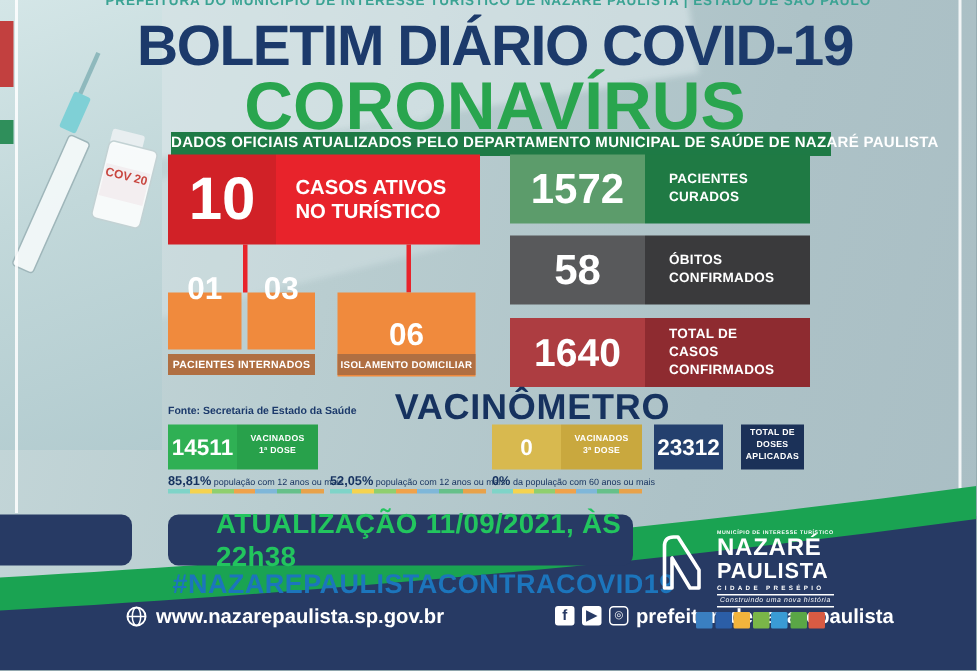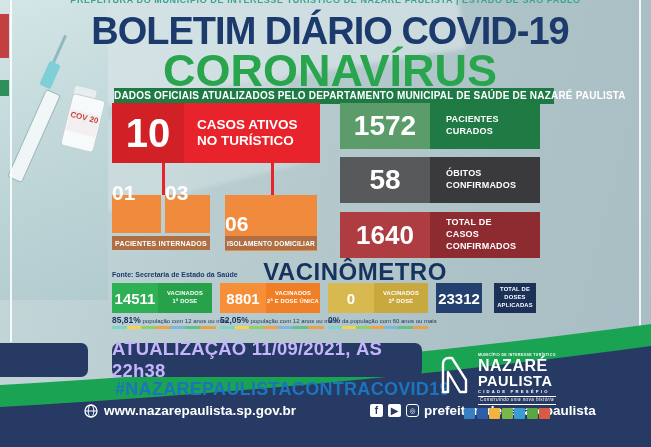--- a/index.html
+++ b/index.html
@@ -39,21 +39,21 @@
 
   
   .statbox{display:flex;color:#fff;}
   .statbox .num{display:flex;align-items:center;justify-content:center;font-weight:800;}
   .statbox .lbl{flex:1;display:flex;flex-direction:column;justify-content:center;font-weight:800;}
   #box-active{left:112px;top:103px;width:208px;height:60px;border-radius:11px;}
   #box-active .num{width:72px;background:#d12127;font-size:40px;}
   #box-active .lbl{background:#e8232b;font-size:13.5px;line-height:1.16;padding-left:13px;}
   .connector{width:3px;background:#e8232b;}
 
-  .orange-box{background:#f08a3d;color:#fff;display:flex;flex-direction:column;justify-content:center;gap:36px;}
+  .orange-box{background:#f08a3d;color:#fff;display:flex;flex-direction:column;align-items:center;justify-content:center;gap:36px;}
   .orange-box .n{font-size:21px;font-weight:800;line-height:1;}
   .orange-box .s{font-size:5.5px;font-weight:bold;letter-spacing:.3px;margin-top:2px;}
   .brown-bar{background:#b06f42;color:#fff;font-size:7px;font-weight:bold;text-align:center;
     display:flex;align-items:center;justify-content:center;letter-spacing:.2px;}
 
   .rightbox{left:340px;width:200px;height:46px;}
   .rightbox .num{width:90px;font-size:28px;}
   .rightbox .lbl{font-size:9px;line-height:1.3;padding-left:16px;letter-spacing:.2px;}
   #box-curados .num{background:#5c9c6b;}  #box-curados .lbl{background:#1f7a44;}
   #box-obitos .num{background:#58595b;}   #box-obitos .lbl{background:#3a3a3c;}
@@ -70,21 +70,21 @@
   #vac2 .num{background:#f68f38;} #vac2 .lbl{background:#ef7e25;}
   #vac3 .num{background:#d8b94f;} #vac3 .lbl{background:#c9a83e;}
   #vac4 .num{background:#24406e;} #vac4 .lbl{background:#1b3158;}
   .pct-row{color:#16325f;font-size:6px;white-space:nowrap;}
   .pct-row b{font-size:8.5px;letter-spacing:0;}
   .mini-bar{height:3px;background:linear-gradient(90deg,#7fd4c8 0 14%,#f5d34f 14% 28%,#8fcf6e 28% 42%,
     #f0a24a 42% 56%,#7fb7d9 56% 70%,#66c08a 70% 85%,#e8a24a 85% 100%);}
 
   
   #update-box{left:112px;top:343px;width:310px;height:34px;background:#273a64;border-radius:7px;
-    color:#c4b5fd;font-size:18.5px;font-weight:800;display:flex;align-items:center;justify-content:center;letter-spacing:.2px;}
+    color:#22c55e;font-size:18.5px;font-weight:800;display:flex;align-items:center;justify-content:center;letter-spacing:.2px;padding-left:32px;}
   #left-navy{left:0;top:343px;width:88px;height:34px;background:#273a64;border-radius:0 7px 7px 0;}
   #hashtag{left:115px;top:379px;font-size:18px;font-weight:800;color:#1c75bc;letter-spacing:.3px;}
 
   #footer-web{left:84px;top:403px;color:#fff;font-size:13.5px;font-weight:bold;display:flex;align-items:center;gap:6px;}
   #footer-social{left:370px;top:403px;color:#fff;font-size:13.5px;font-weight:bold;display:flex;align-items:center;gap:5px;}
   .soc-ic{width:13px;height:13px;border-radius:2px;background:#fff;color:#273a64;font-size:10px;font-weight:800;
     display:flex;align-items:center;justify-content:center;line-height:1;}
   .soc-ic.outline{background:transparent;border:1.6px solid #fff;color:#fff;border-radius:3px;font-size:7px;}
 
   
@@ -175,27 +175,20 @@
   <div class="abs" id="fonte">Fonte: Secretaria de Estado da Saúde</div>
   <div class="abs" id="vac-title">VACINÔMETRO</div>
 
   <div class="abs vac-card" id="vac1" style="left:112px;top:283px;width:100px;">
     <div class="num">14511</div>
     <div class="lbl">
       <span>VACINADOS</span>
       <span>1ª DOSE</span>
     </div>
   </div>
-  <div class="abs vac-card" id="vac2" style="left:220px;top:283px;width:100px;">
-    <div class="num">8801</div>
-    <div class="lbl">
-      <span>VACINADOS</span>
-      <span>2ª E DOSE ÚNICA</span>
-    </div>
-  </div>
   <div class="abs vac-card" id="vac3" style="left:328px;top:283px;width:100px;">
     <div class="num">0</div>
     <div class="lbl">
       <span>VACINADOS</span>
       <span>3ª DOSE</span>
     </div>
   </div>
   <div class="abs vac-card" id="vac4" style="left:436px;top:283px;width:100px;gap:12px;">
     <div class="num">23312</div>
     <div class="lbl">

